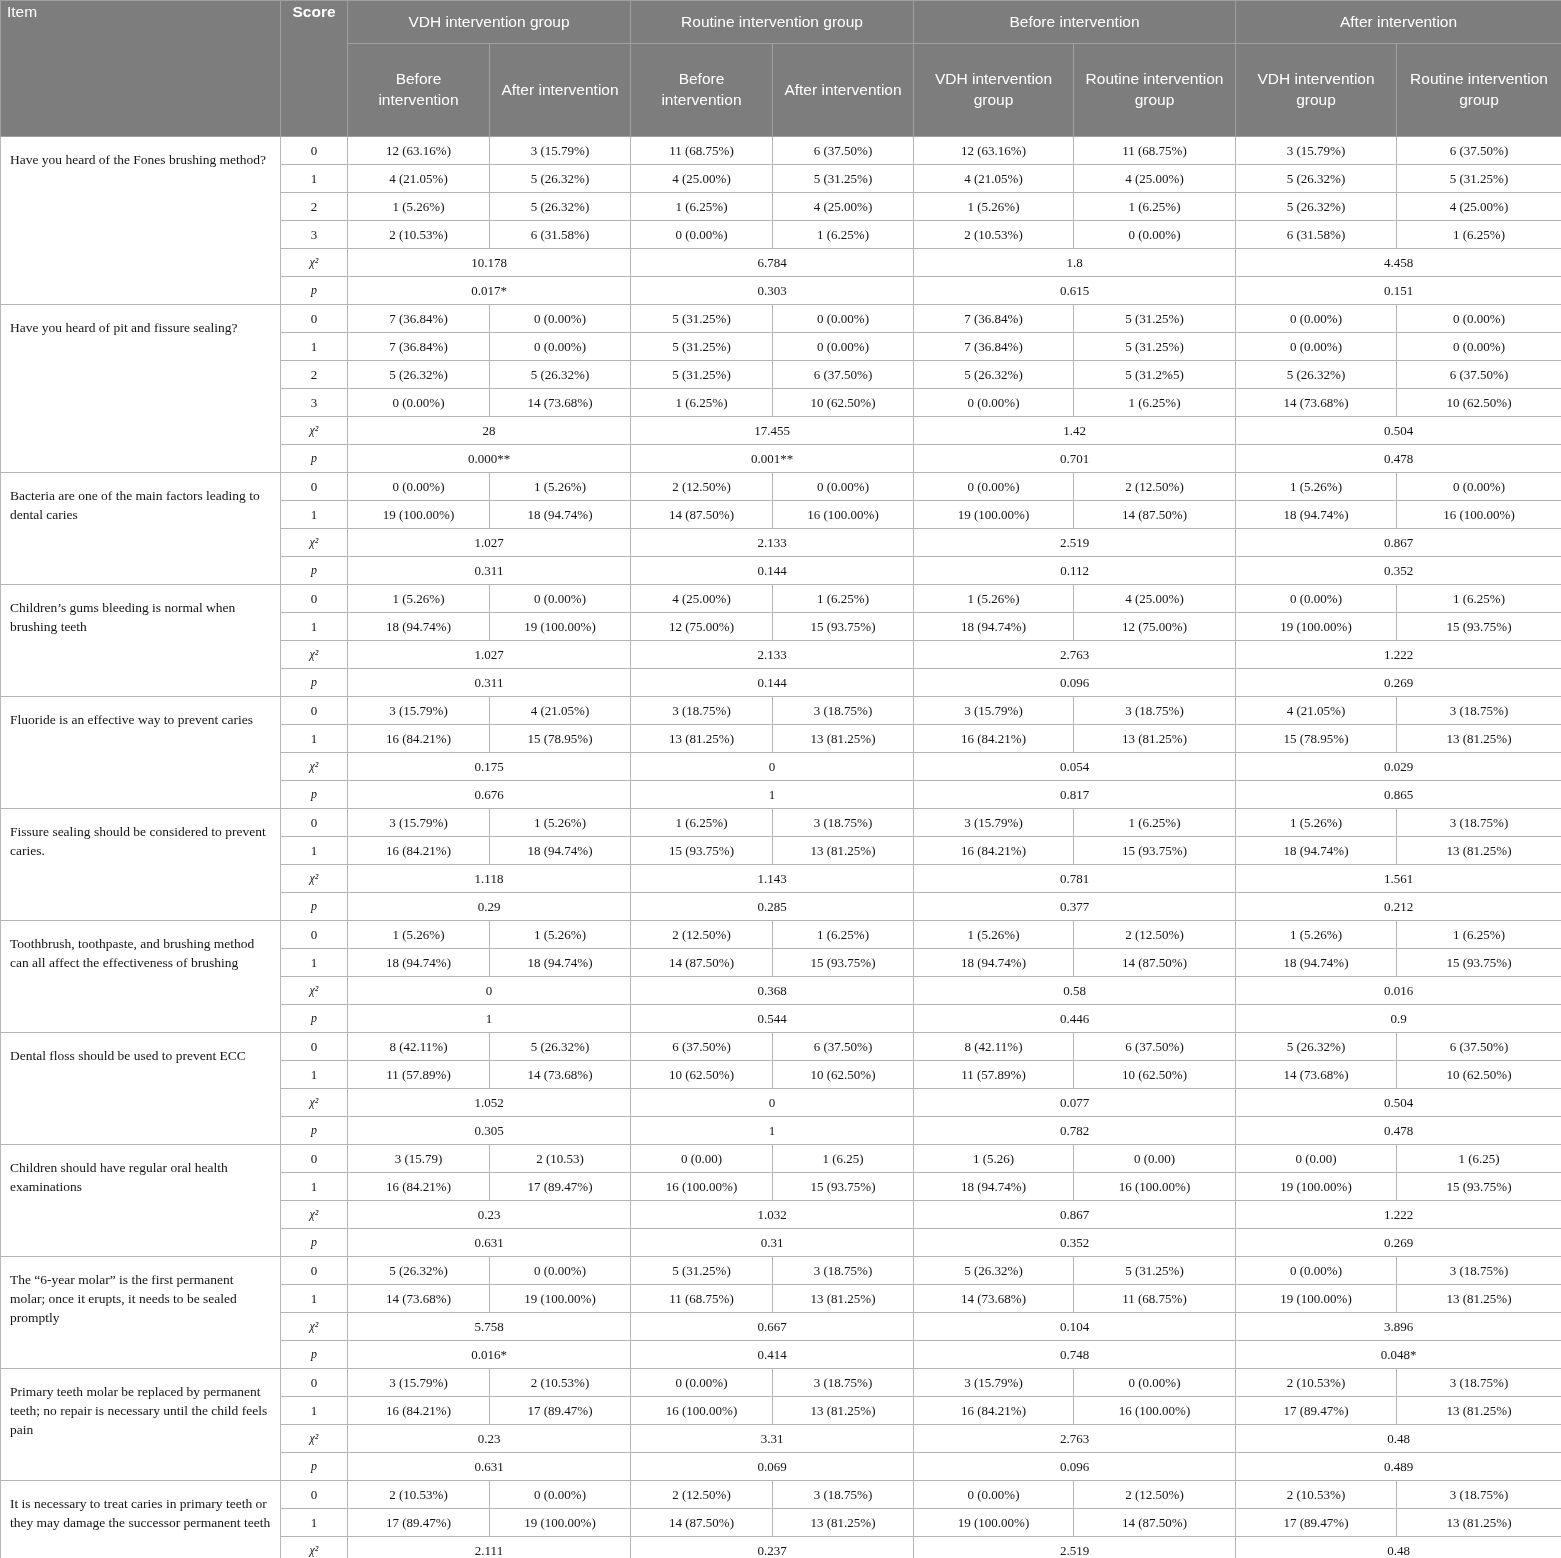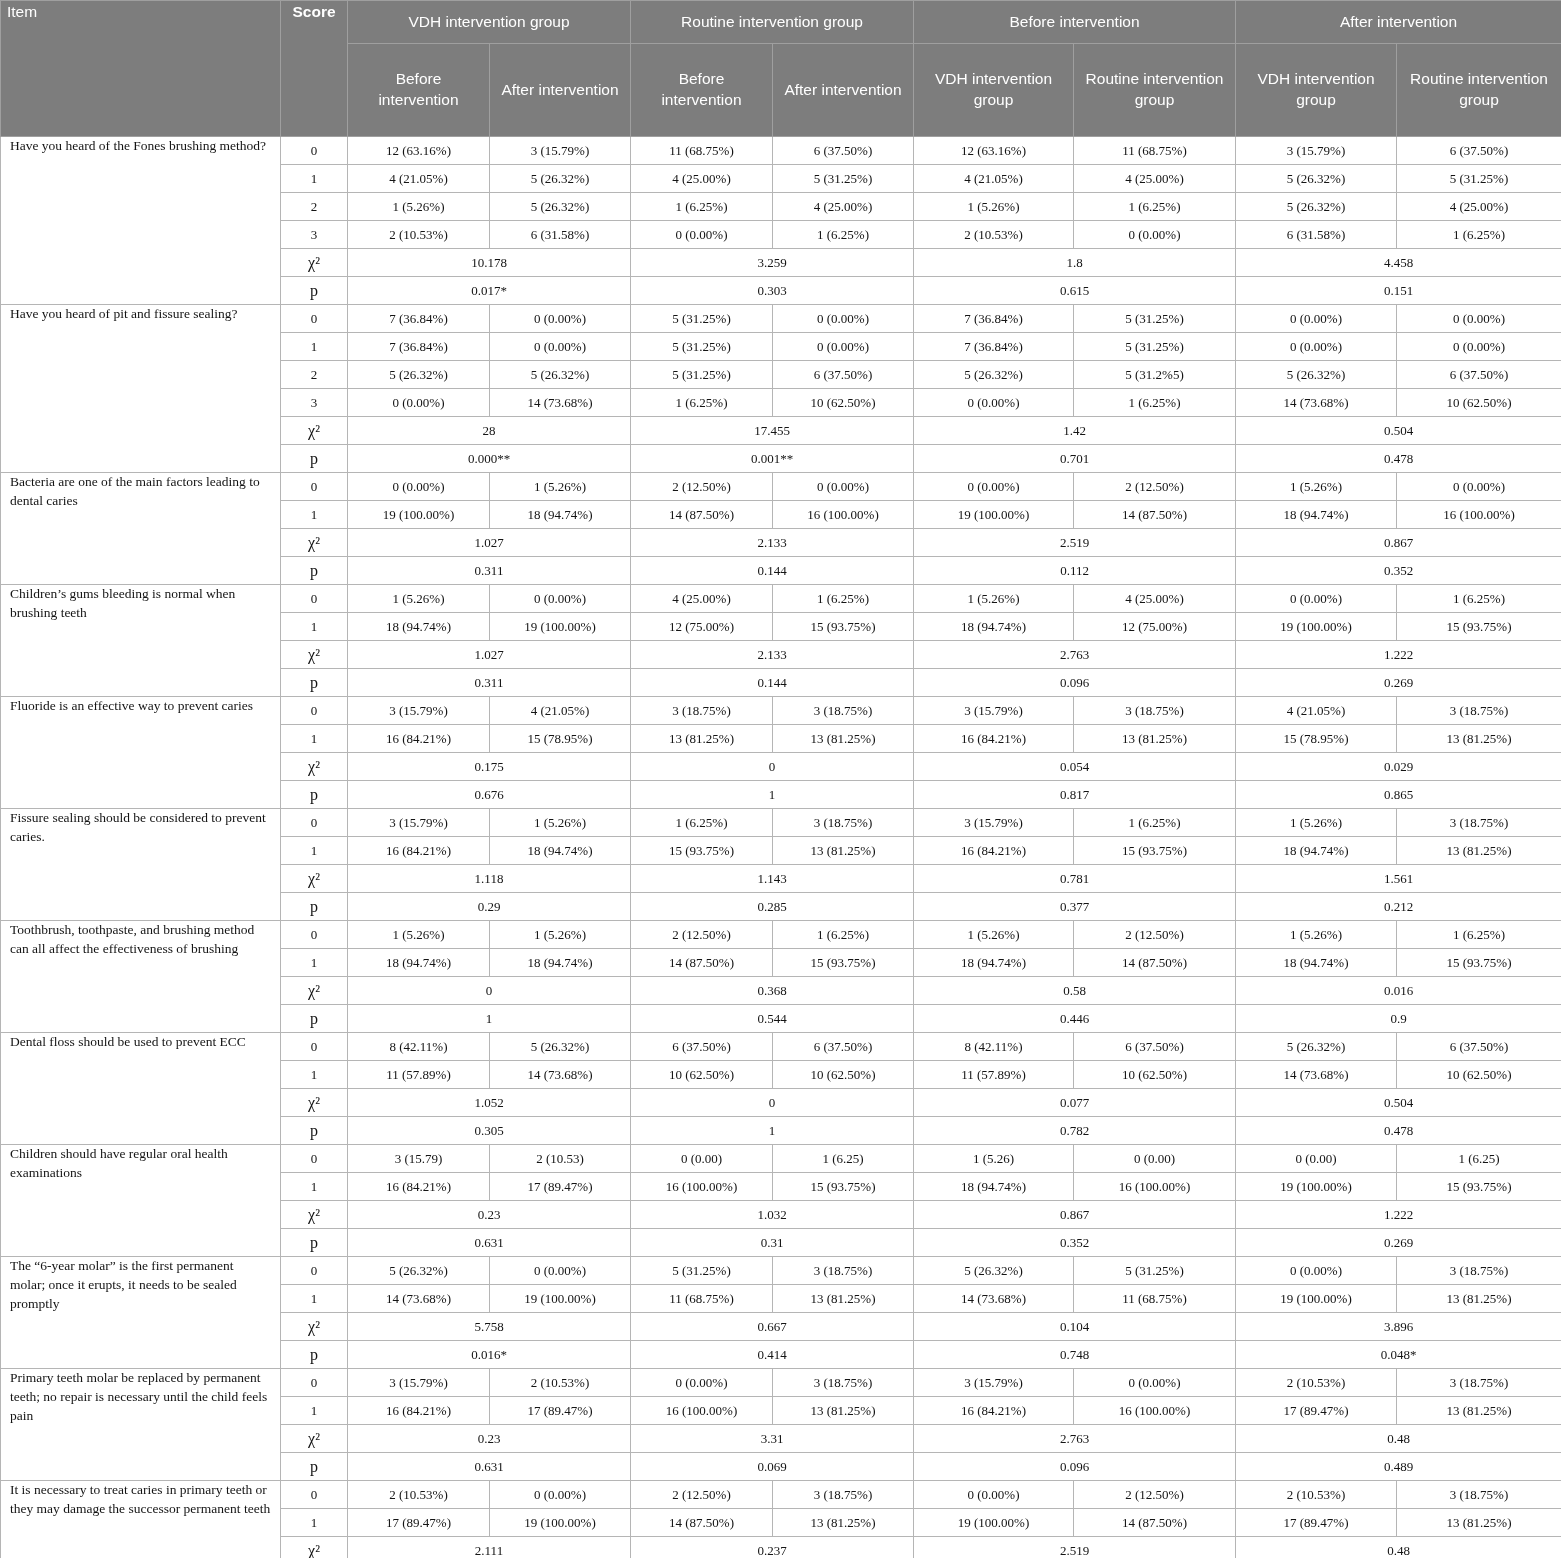--- a/index.html
+++ b/index.html
@@ -45,25 +45,25 @@
     text-align:center;
     vertical-align:middle;
     height:25px;
     padding:1px 4px;
     background:#ffffff;
   }
   tr.block-start td{border-top:1px solid #9a9a9a;}
   td.item-cell{
     text-align:left;
     vertical-align:top;
-    padding:0 9px 4px 9px;
+    padding:14px 9px 4px 9px;
     font-size:13.5px;
     line-height:1.4;
   }
-  td.stat-label{font-size:16px;}
+  td.stat-label{font-style:italic;font-size:12px;}
 </style>
 </head>
 <body>
 
 <div class="page">
 
   <table>
     <colgroup>
       <col style="width:280px">
       <col style="width:67px">
@@ -140,21 +140,21 @@
           <td class="val-cell">0 (0.00%)</td>
           <td class="val-cell">1 (6.25%)</td>
           <td class="val-cell">2 (10.53%)</td>
           <td class="val-cell">0 (0.00%)</td>
           <td class="val-cell">6 (31.58%)</td>
           <td class="val-cell">1 (6.25%)</td>
         </tr>
         <tr>
           <td class="score-cell stat-label">χ²</td>
           <td class="val-cell" colspan="2">10.178</td>
-          <td class="val-cell" colspan="2">3.259</td>
+          <td class="val-cell" colspan="2">6.784</td>
           <td class="val-cell" colspan="2">1.8</td>
           <td class="val-cell" colspan="2">4.458</td>
         </tr>
         <tr>
           <td class="score-cell stat-label">p</td>
           <td class="val-cell" colspan="2">0.017*</td>
           <td class="val-cell" colspan="2">0.303</td>
           <td class="val-cell" colspan="2">0.615</td>
           <td class="val-cell" colspan="2">0.151</td>
         </tr>

